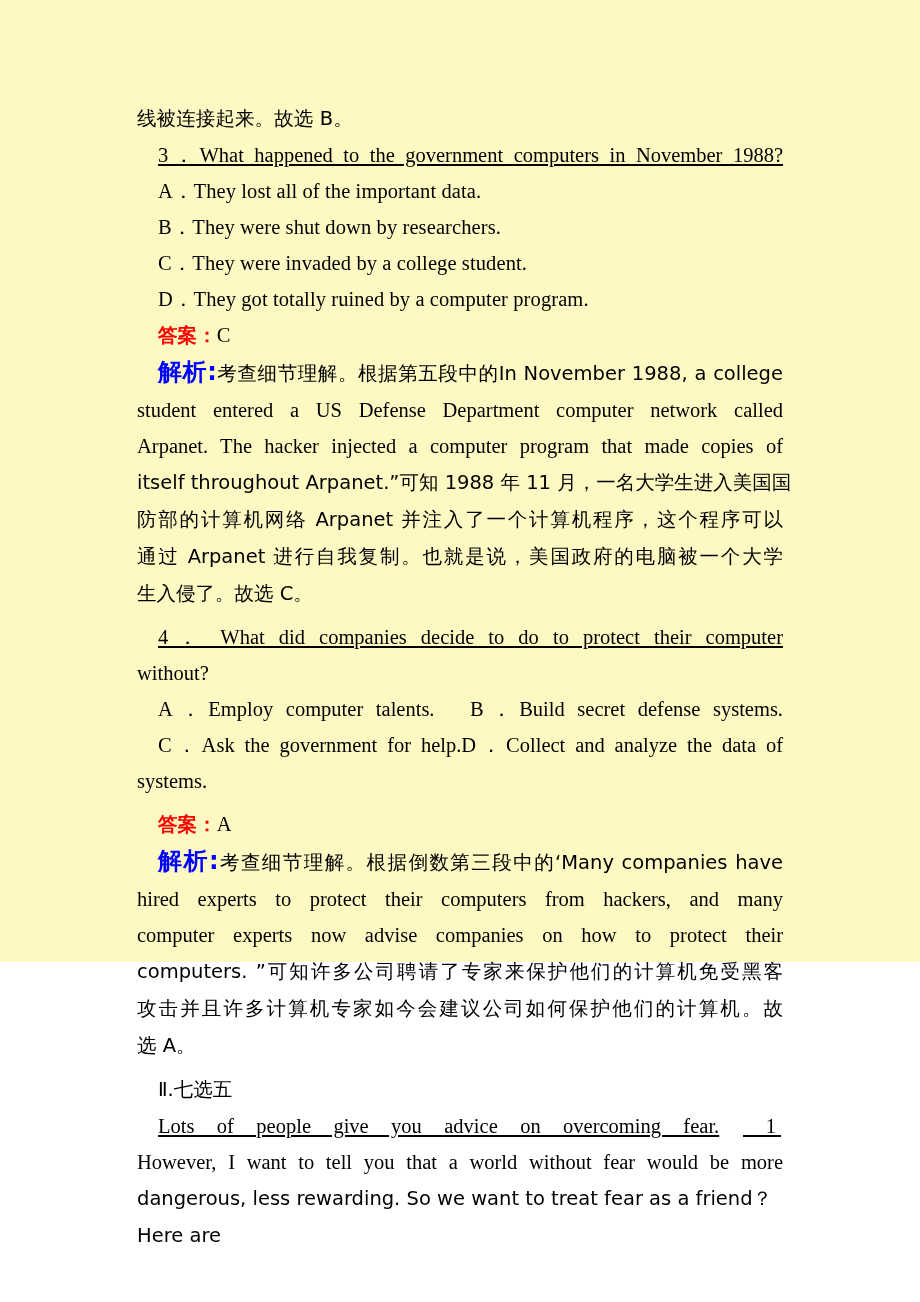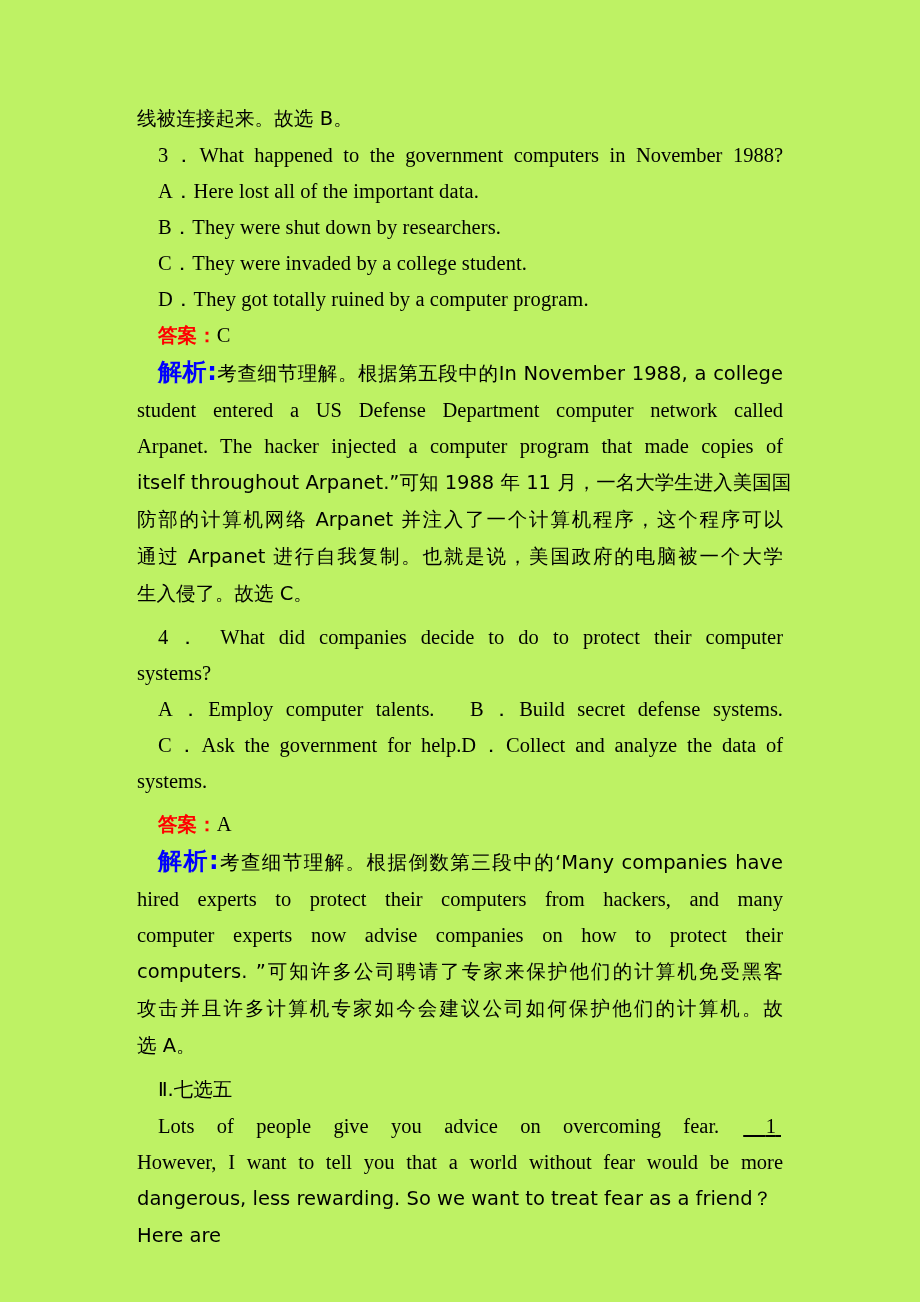--- a/index.html
+++ b/index.html
@@ -10,22 +10,22 @@
   body {
     width: 920px;
     height: 1302px;
     font-family: "Liberation Serif", "DejaVu Serif", serif;
     color: #000000;
     overflow: hidden;
   }
   .page {
     position: relative;
     width: 920px;
-    height: 1302px;
-    background: #bef264;
+    height: 962px;
+    background: #fef9c3;
   }
   .content {
     position: absolute;
     left: 137px;
     top: 100px;
     width: 646px;
   }
   
   .line {
     font-size: 20.5px;
@@ -46,20 +46,21 @@
   }
   .jline-last {
     display: block;
     text-align: left;
     text-align-last: left;
     font-size: 20.5px;
     line-height: 36px;
   }
   .indent {
     padding-left: 21px;
+    text-decoration: underline;
   }
   .indent-opt {
     padding-left: 21px;
   }
   .gap-para {
     height: 7px;
   }
   .cjk {
     font-family: "DejaVu Sans", "Liberation Sans", sans-serif;
     font-size: 19.5px;
@@ -96,41 +97,41 @@
 
 <div class="page">
   <div class="content">
 
     <div class="line">
       <span class="cjk">线被连接起来。故选 B。</span>
     </div>
 
     <div class="jline indent">3．What happened to the government computers in November 1988?</div>
 
-    <div class="line indent-opt">A．Here lost all of the important data.</div>
+    <div class="line indent-opt">A．They lost all of the important data.</div>
     <div class="line indent-opt">B．They were shut down by researchers.</div>
     <div class="line indent-opt">C．They were invaded by a college student.</div>
     <div class="line indent-opt">D．They got totally ruined by a computer program.</div>
 
     <div class="line indent-opt">
       <span class="label-answer">答案：</span><span>C</span>
     </div>
 
     <div class="jline indent-opt"><span class="label-analysis">解析:</span><span class="cjk">考查细节理解。根据第五段中的In November 1988, a college</span></div>
     <div class="jline">student entered a US    Defense Department computer network called</div>
     <div class="jline">Arpanet. The hacker injected a computer program that made copies of</div>
     <div class="jline"><span class="cjk">itself throughout Arpanet.”可知 1988 年 11 月，一名大学生进入美国国</span></div>
     <div class="jline"><span class="cjk">防部的计算机网络 Arpanet 并注入了一个计算机程序，这个程序可以</span></div>
     <div class="jline"><span class="cjk">通过 Arpanet 进行自我复制。也就是说，美国政府的电脑被一个大学</span></div>
     <div class="jline-last"><span class="cjk">生入侵了。故选 C。</span></div>
 
     <div class="gap-para"></div>
 
     <div class="jline indent">4． What did companies decide to do to protect their computer</div>
-    <div class="jline-last">systems?</div>
+    <div class="jline-last">without?</div>
 
     <div class="jline indent-opt">A．Employ computer talents.　B．Build secret defense systems.</div>
     <div class="jline indent-opt">C．Ask the government for help.D．Collect and analyze the data of</div>
     <div class="jline-last">systems.</div>
 
     <div class="gap-para"></div>
 
     <div class="line indent-opt">
       <span class="label-answer">答案：</span><span>A</span>
     </div>

